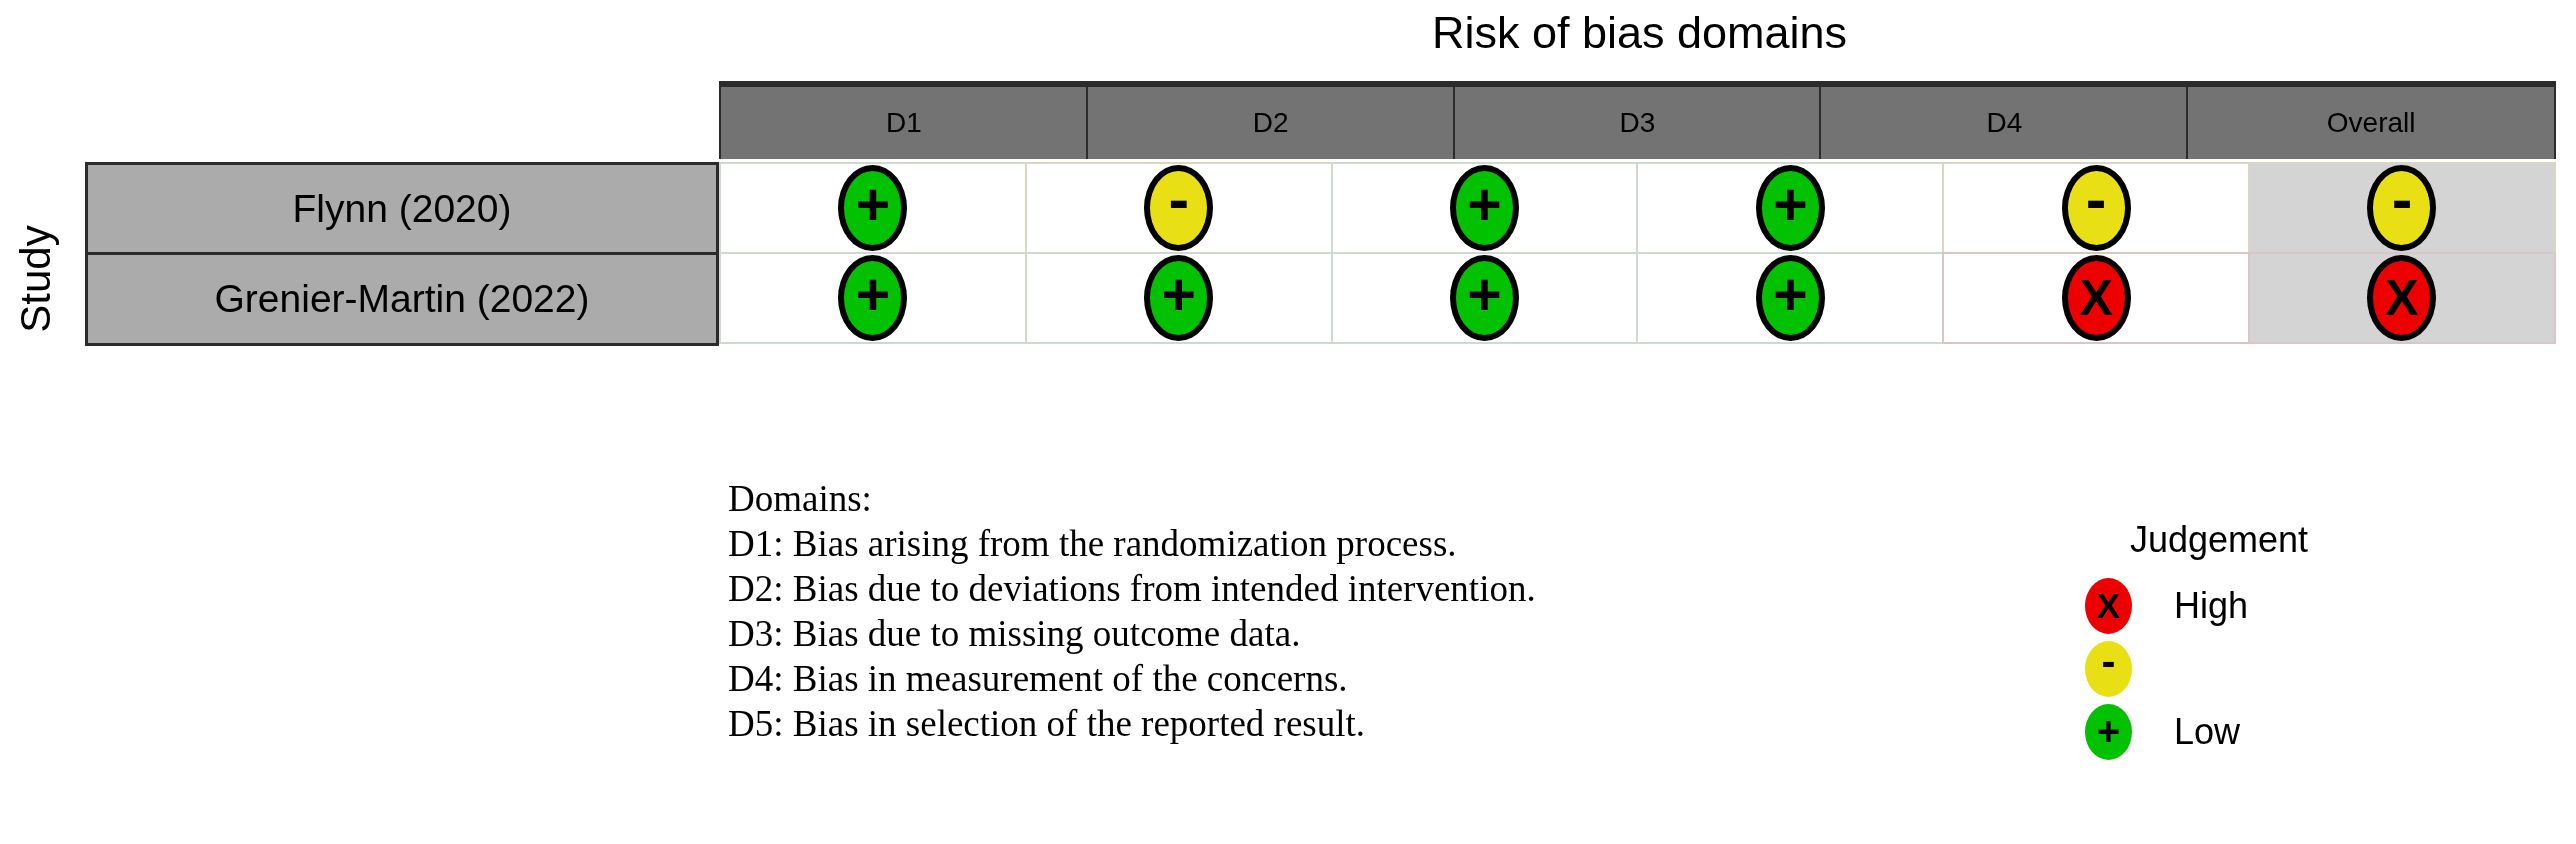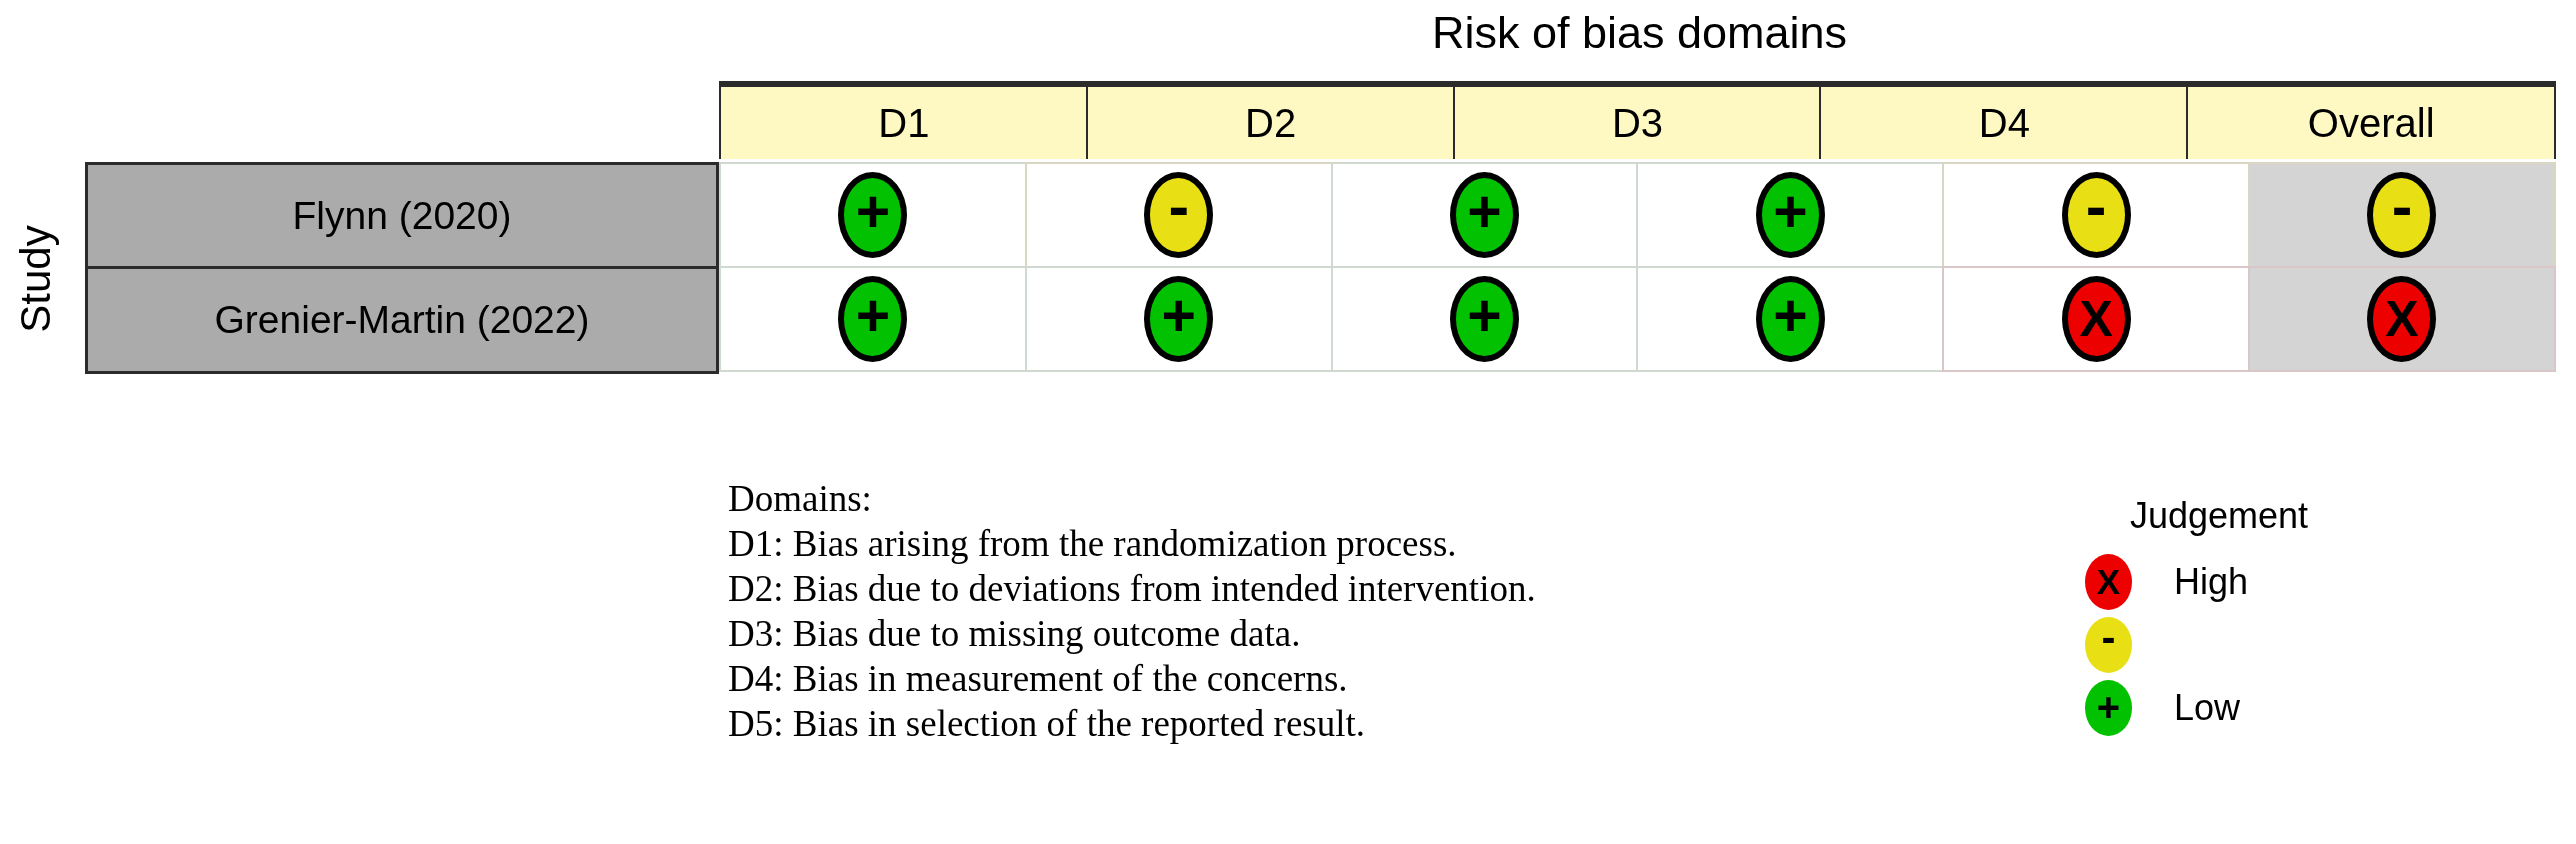--- a/index.html
+++ b/index.html
@@ -48,44 +48,44 @@
     left: 719px;
     top: 81px;
     width: 1837px;
     height: 78px;
     display: flex;
     border-top: 6.5px solid #2b2b2b;
     box-sizing: border-box;
   }
   .header-cell {
     flex: 1 1 0;
-    background: #fef9c3;
+    background: #737373;
     border-left: 2.9px solid #2b2b2b;
     border-right: 2.9px solid #2b2b2b;
     box-sizing: border-box;
     display: flex;
     align-items: center;
     justify-content: center;
-    font-size: 40px;
+    font-size: 28px;
     color: #000;
     margin-left: -2.9px;
   }
   .header-cell:first-child { margin-left: 0; }
 
   
   #grid-body {
     position: absolute;
     left: 85px;
     top: 162px;
     width: 2471px;
     height: 240px;
   }
   .study-row {
     display: flex;
-    height: 104px;
+    height: 90px;
     box-sizing: border-box;
   }
   .study-label {
     width: 634px;
     flex: 0 0 634px;
     background: #ababab;
     border: 3.6px solid #2b2b2b;
     box-sizing: border-box;
     display: flex;
     align-items: center;
@@ -146,21 +146,21 @@
     font-size: 37px;
     line-height: 45px;
     white-space: nowrap;
   }
   #domains-legend .dom-line { display: block; font-family: Liberation Serif, serif; }
 
   
   #judgement-legend {
     position: absolute;
     left: 2085px;
-    top: 496px;
+    top: 520px;
     text-align: right;
   }
   #judgement-legend-title {
     font-size: 36px;
     line-height: 40px;
     margin-left: 45px;
     margin-bottom: 16px;
     white-space: nowrap;
   }
   .legend-item {

